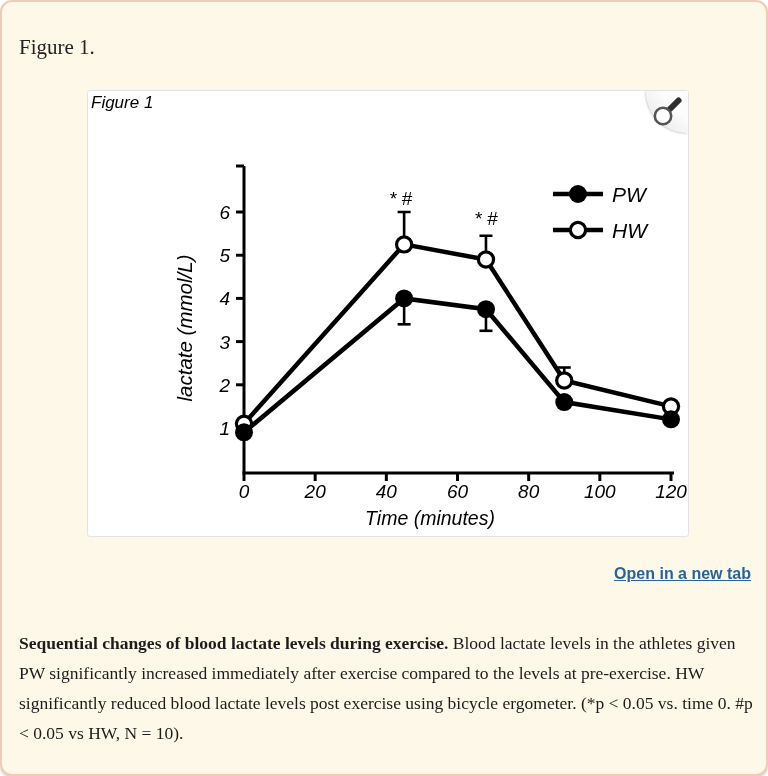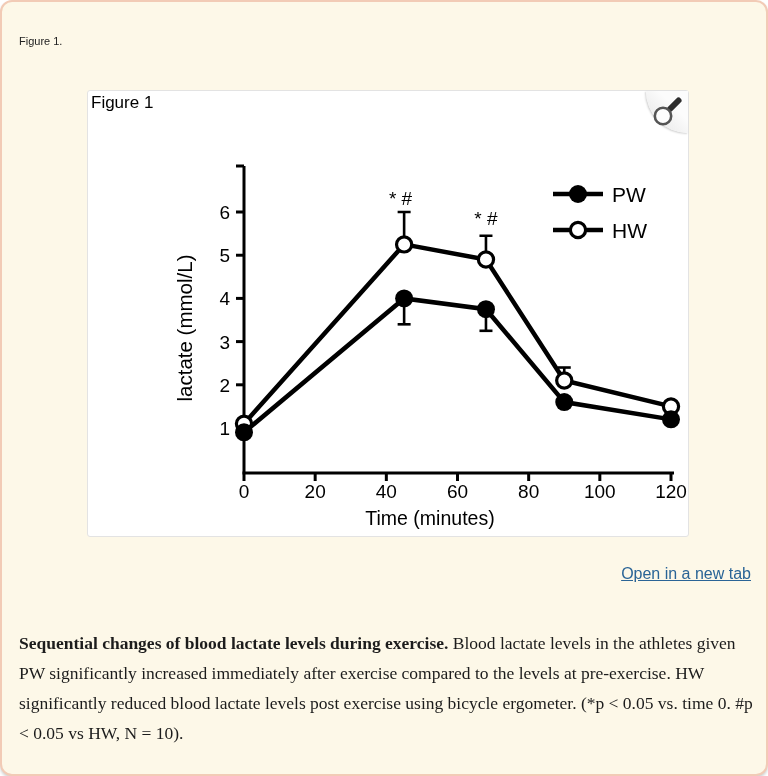--- a/index.html
+++ b/index.html
@@ -9,49 +9,50 @@
     box-sizing:border-box;
     background:var(--page-bg,#fdf8e8);
     border:2px solid var(--page-border,#f2cbb6);
     border-radius:12px;
     box-shadow:0 2px 3px rgba(0,0,0,0.18);
     font-family:"Liberation Sans",sans-serif;
     overflow:hidden;
   }
   .figure-heading{
     position:absolute;left:17px;top:33px;
-    font-size:11px;color:#222222;
+    font-size:21px;color:#222222;font-family:Liberation Serif, serif;
   }
   .figure-panel{
     position:absolute;left:85px;top:88px;
     width:600px;height:445px;
     background:var(--panel-bg,#ffffff);
     border:1px solid var(--panel-border,#e3e3e3);
     border-radius:3px;
     box-sizing:content-box;
+    font-style:italic;
   }
   .panel-title{
     position:absolute;left:3px;top:2px;
     font-size:17px;color:#000000;
   }
   .zoom-btn{
     position:absolute;top:0;right:0;
     width:42px;height:42px;
     background:linear-gradient(225deg,#fcfcfc 35%,#ececec 75%,#dcdcdc);
     border-bottom-left-radius:100%;
     box-shadow:-1px 1px 2px rgba(0,0,0,0.18);
     cursor:pointer;
   }
   .chart-wrap{position:absolute;left:0;top:0;width:600px;height:445px;}
   .open-link-row{
     position:absolute;top:563px;right:15px;text-align:right;
   }
   .open-link{
     font-size:16px;color:var(--link,#2a6496);
-    text-decoration:underline;cursor:pointer;
+    text-decoration:underline;cursor:pointer;font-weight:bold;
   }
   .caption{
     position:absolute;left:17px;top:626px;width:737px;
     font-family:Liberation Serif, serif;
     font-size:17.5px;line-height:30px;color:#1c1c1c;
   }
   .caption b{font-weight:bold;}
   svg text{fill:#000;}
 </style>
 </head>

